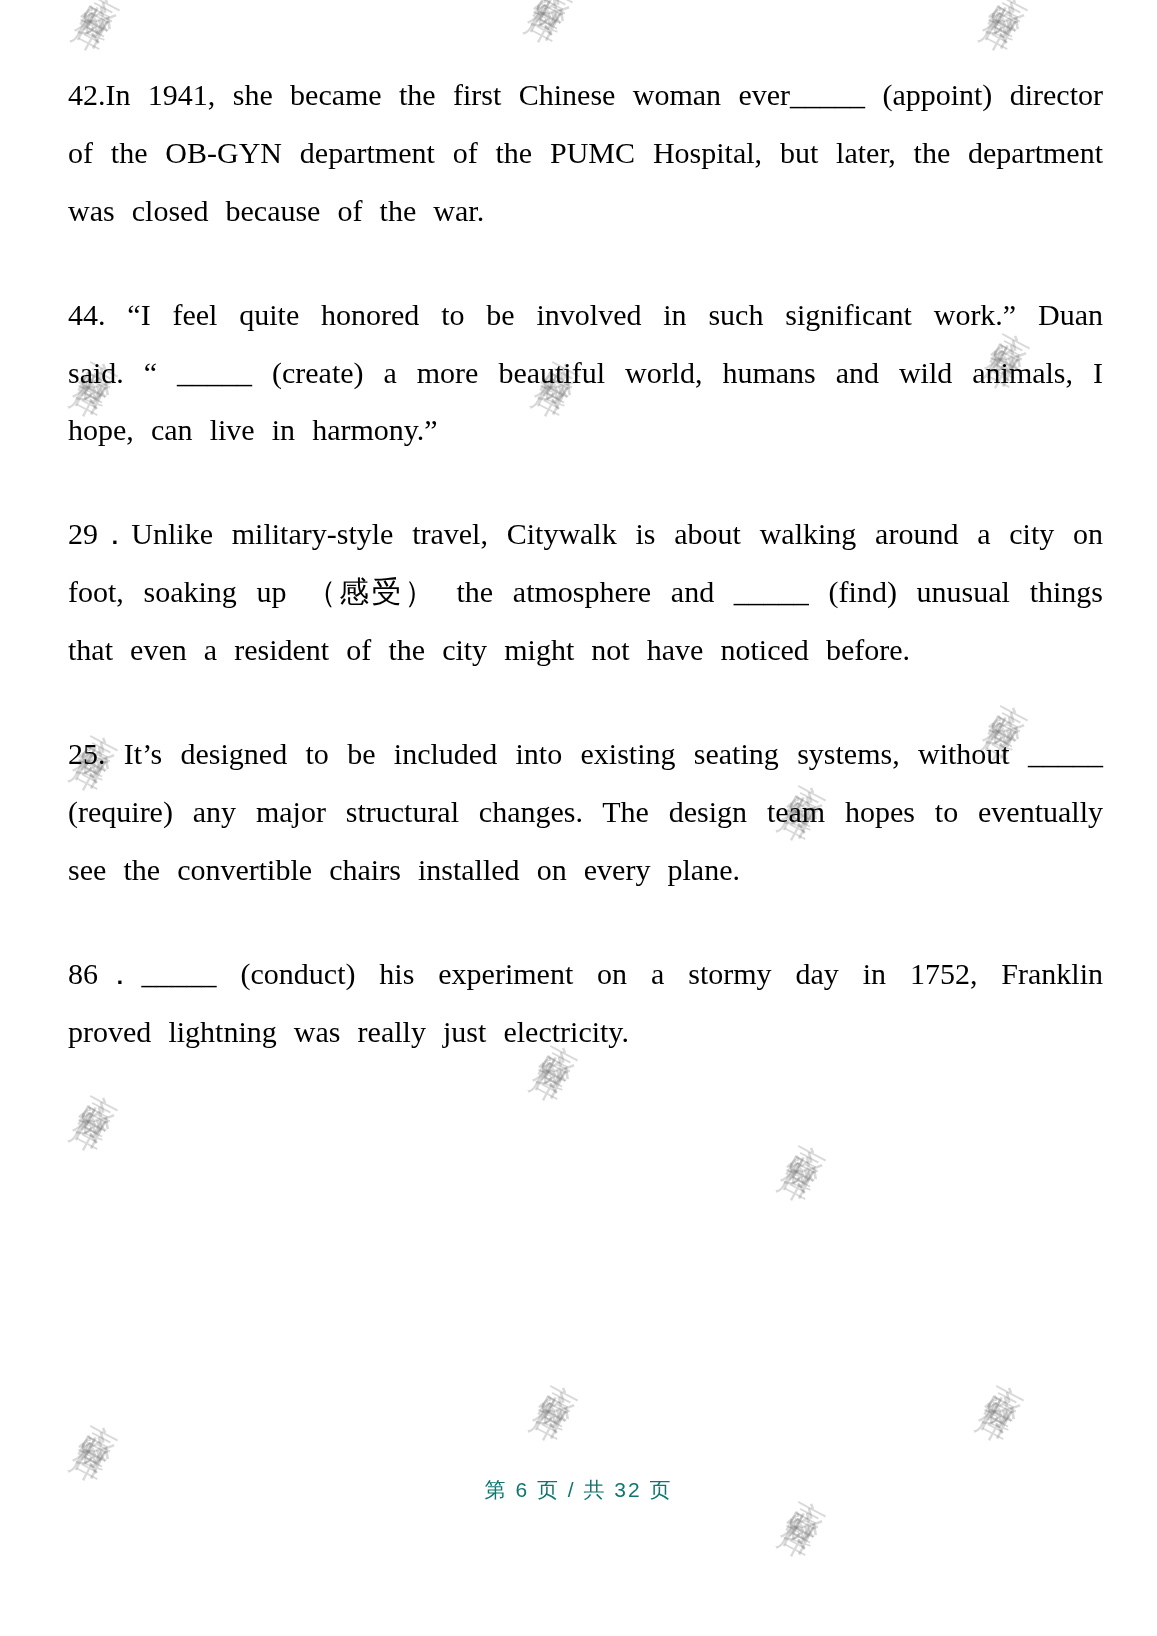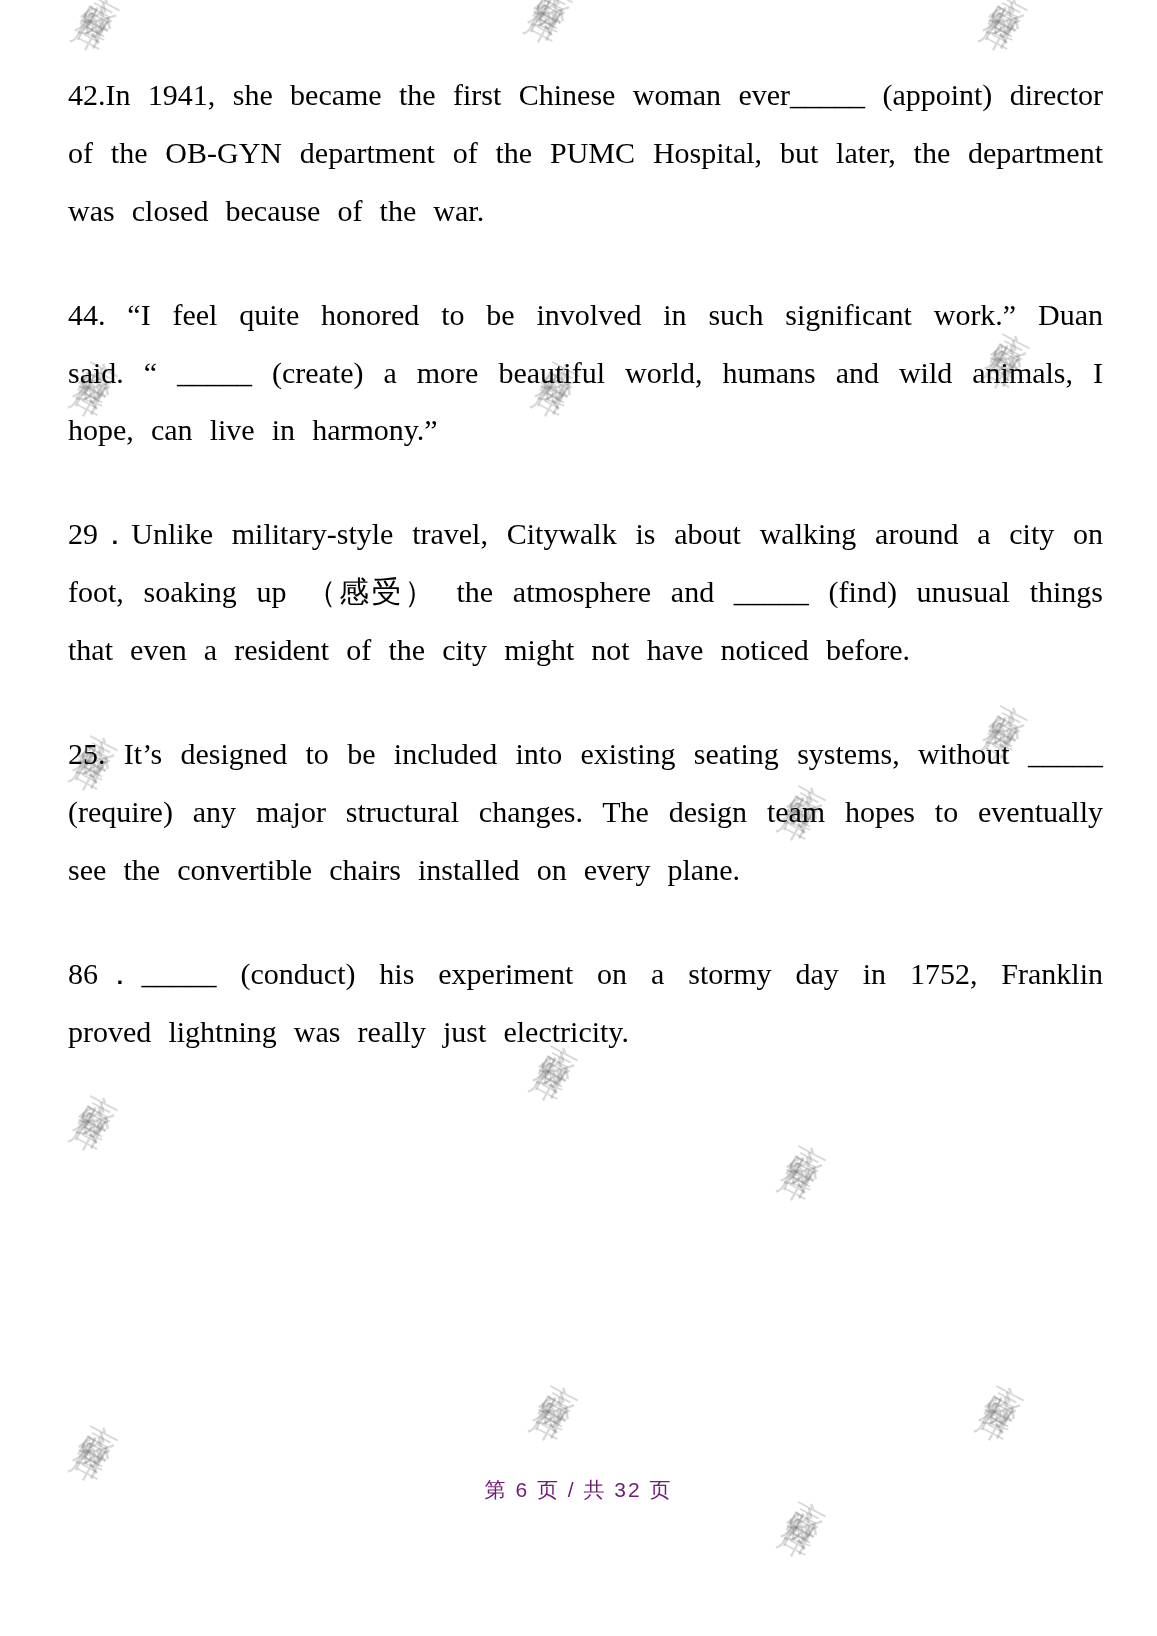--- a/index.html
+++ b/index.html
@@ -31,21 +31,21 @@
   .question:last-child { margin-bottom: 0; }
   .footer {
     position: absolute;
     left: 0;
     right: 0;
     bottom: 132px;
     text-align: center;
     font-size: 21px;
     letter-spacing: 2px;
     font-family: "Liberation Sans", "DejaVu Sans", sans-serif;
-    color: #701a75;
+    color: #0f766e;
   }
   .wm {
     position: absolute;
     color: rgba(120, 120, 120, 0.28);
     font-size: 33px;
     letter-spacing: 5px;
     writing-mode: vertical-rl;
     transform: rotate(28deg);
     transform-origin: center center;
     white-space: nowrap;

